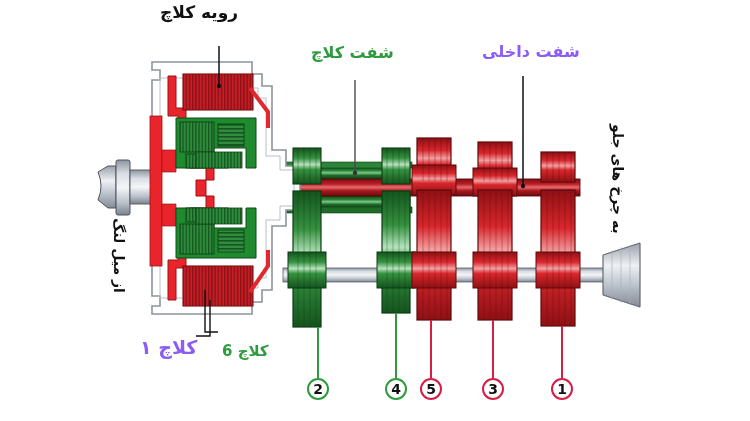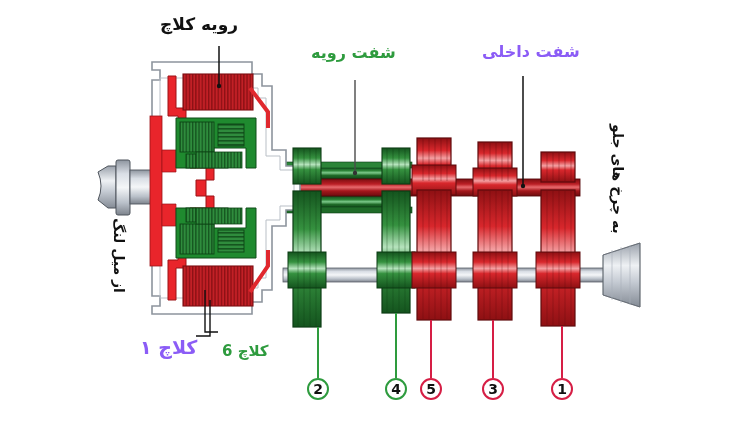--- a/index.html
+++ b/index.html
@@ -330,23 +330,23 @@
 
     <g>
       <line x1="318" y1="327" x2="318" y2="378" stroke="#2e9b3e" stroke-width="2"></line>
       <line x1="396" y1="313" x2="396" y2="378" stroke="#2e9b3e" stroke-width="2"></line>
       <line x1="431" y1="320" x2="431" y2="378" stroke="#d61e45" stroke-width="2"></line>
       <line x1="493" y1="320" x2="493" y2="378" stroke="#d61e45" stroke-width="2"></line>
       <line x1="562" y1="326" x2="562" y2="378" stroke="#d61e45" stroke-width="2"></line>
     </g>
   </svg>
 
-  <div class="lbl lbl-black" style="left:160px;top:16px;font-size:17px;">رویه کلاچ</div>
-
-  <div class="lbl lbl-green" style="left:311px;top:45px;font-size:16px;">شفت رویه</div>
+  <div class="lbl lbl-black" style="left:160px;top:4px;font-size:17px;">رویه کلاچ</div>
+
+  <div class="lbl lbl-green" style="left:311px;top:45px;font-size:16px;">شفت کلاچ</div>
 
   <div class="lbl lbl-red" style="left:482px;top:44px;font-size:16px;">شفت داخلی</div>
 
   <div class="lbl lbl-black vert-cw" style="left:625px;top:124px;font-size:14px;">به چرخ های جلو</div>
 
   <div class="lbl lbl-black vert-ccw" style="left:126px;top:218px;font-size:14px;">از میل لنگ</div>
 
   <div class="lbl lbl-red" style="left:140px;top:338px;font-size:19px;">کلاچ ۱</div>
 
   <div class="lbl lbl-green" style="left:222px;top:344px;font-size:15px;">کلاچ 6</div>

